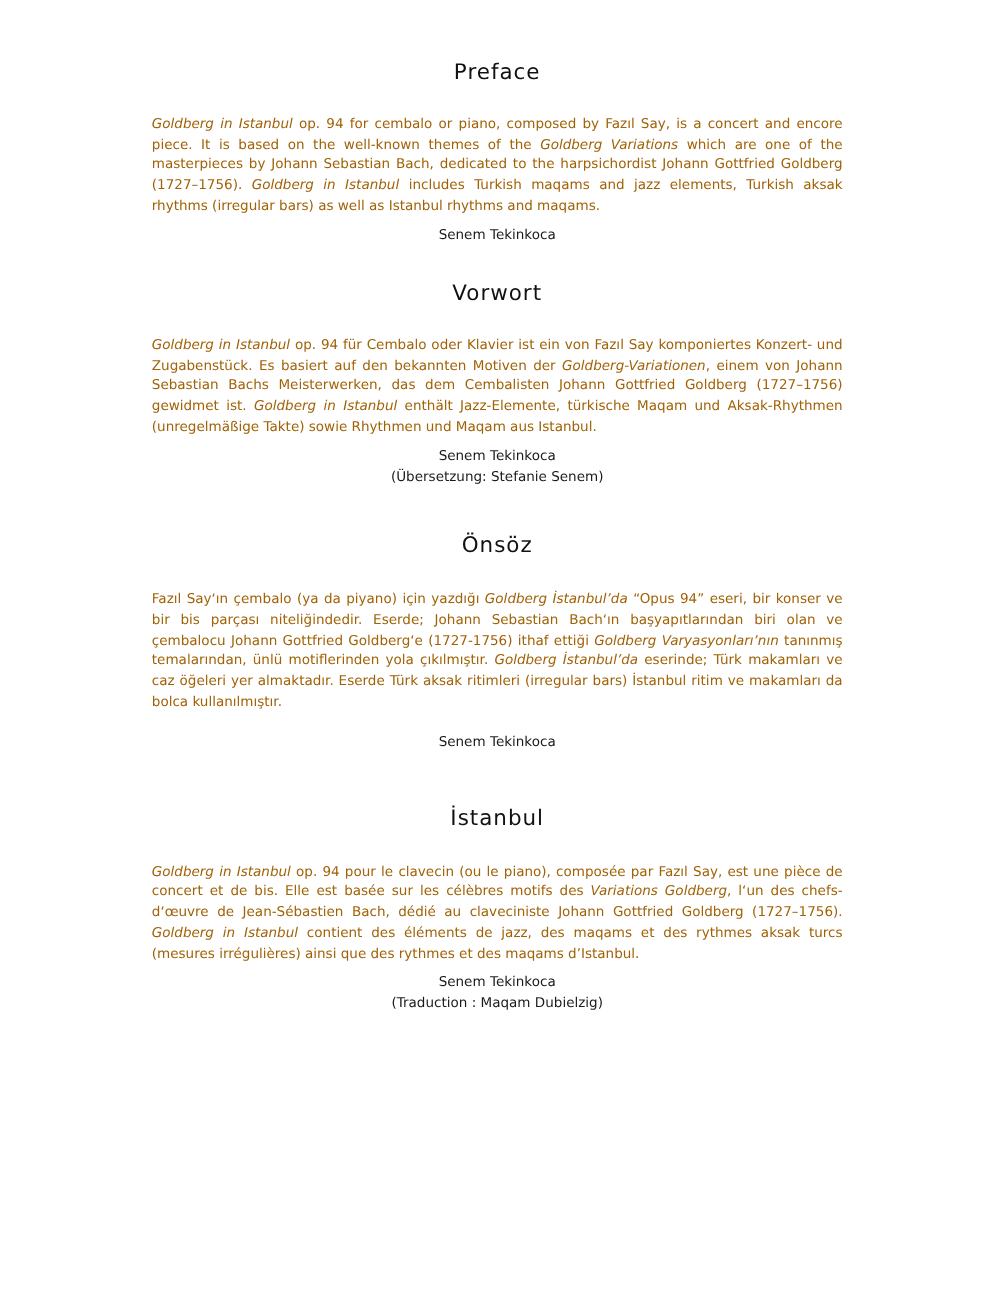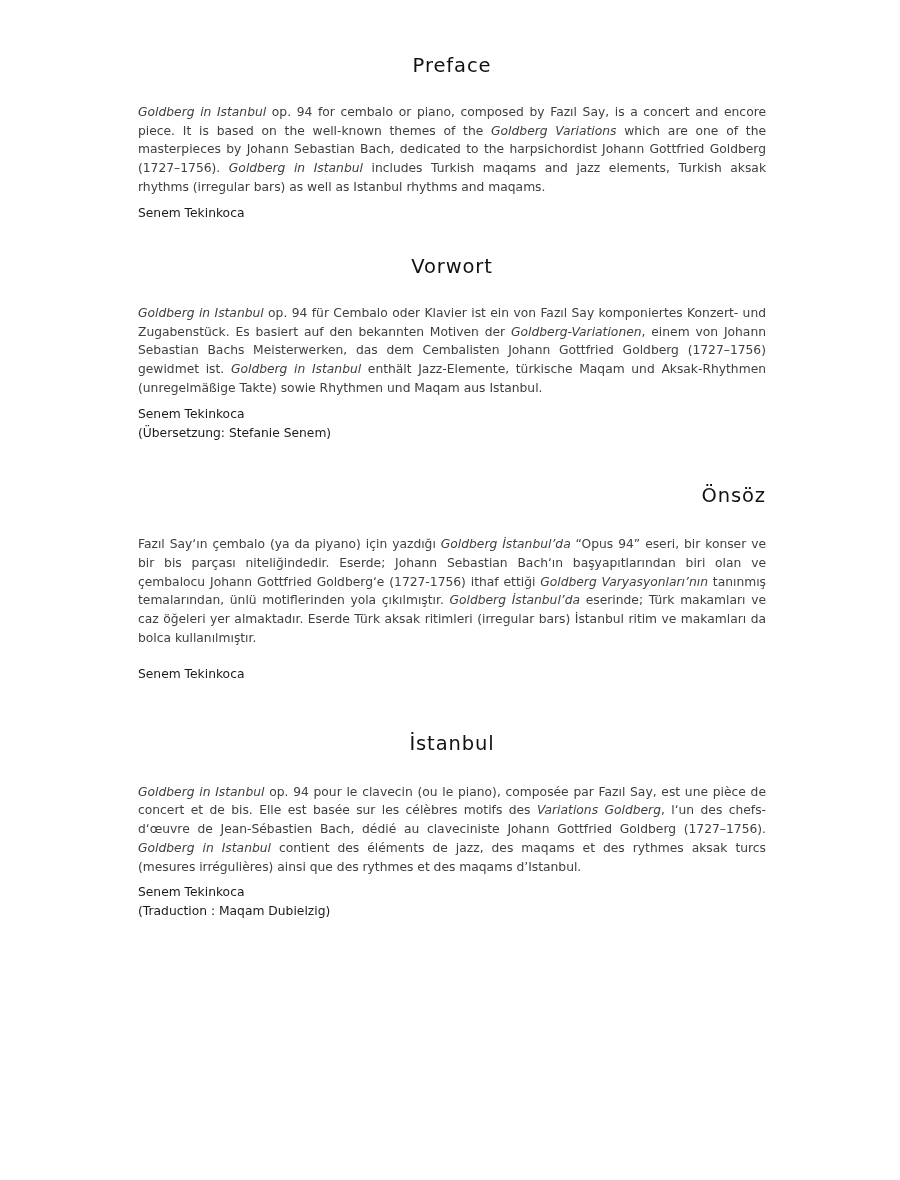--- a/index.html
+++ b/index.html
@@ -36,44 +36,44 @@
     font-weight: 400;
     letter-spacing: 0.9px;
     color: #111;
     margin: 0;
   }
   .body-text {
     font-size: 12.3px;
     line-height: 1.52;
     text-align: justify;
     text-justify: inter-word;
-    color: #404040;
+    color: #a16207;
     margin: 0;
   }
   .body-text i {
     font-style: italic;
   }
   .credit {
-    text-align: left;
+    text-align: center;
     font-size: 12.3px;
     line-height: 1.5;
     color: #1a1a1a;
     margin: 0;
   }
 
   
   .s1 .sec-title { margin-bottom: 26px; }
   .s1 .body-text { margin-bottom: 8px; }
 
   .s2 { margin-top: 32px; }
   .s2 .sec-title { margin-bottom: 26px; }
   .s2 .body-text { margin-bottom: 8px; }
 
   .s3 { margin-top: 42px; }
-  .s3 .sec-title { margin-bottom: 28px; text-align: right; }
+  .s3 .sec-title { margin-bottom: 28px; }
   .s3 .body-text { margin-bottom: 18px; }
 
   .s4 { margin-top: 48px; }
   .s4 .sec-title { margin-bottom: 28px; }
   .s4 .body-text { margin-bottom: 7px; }
 </style>
 </head>
 <body style="background: rgb(255, 255, 255);">
 
 <div class="page">

